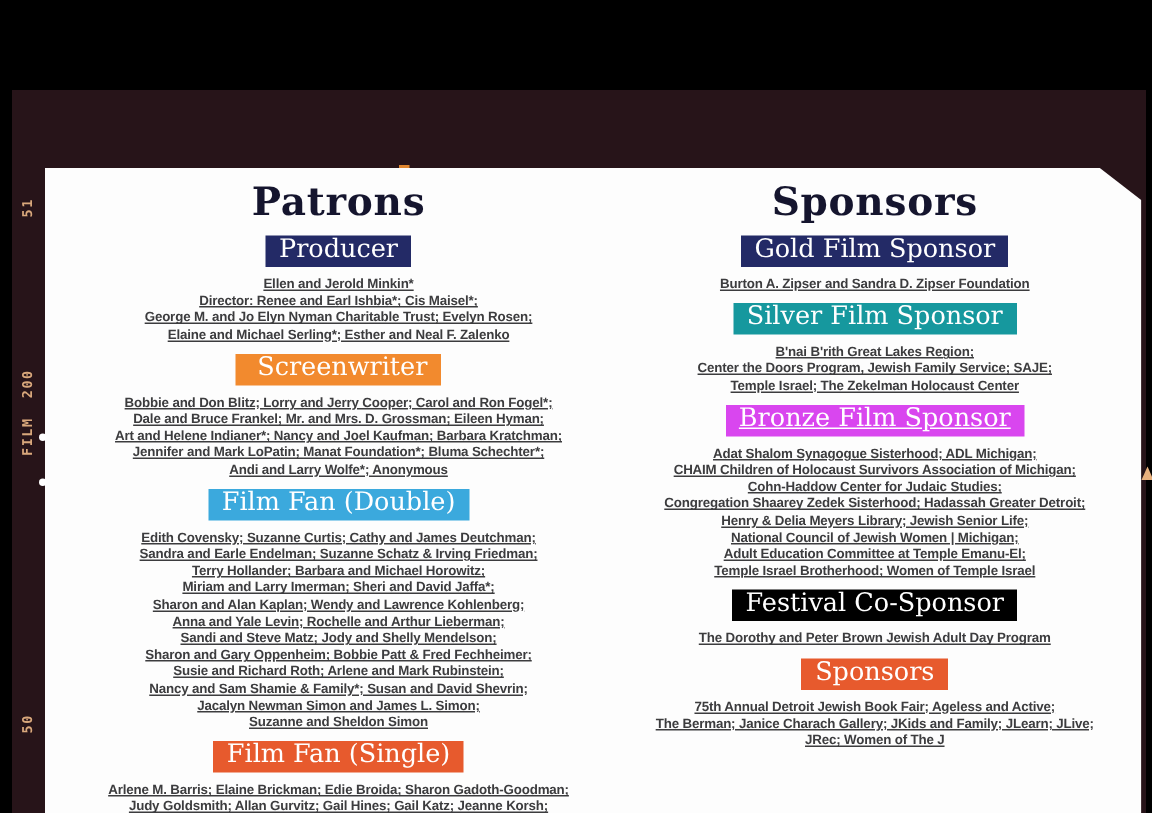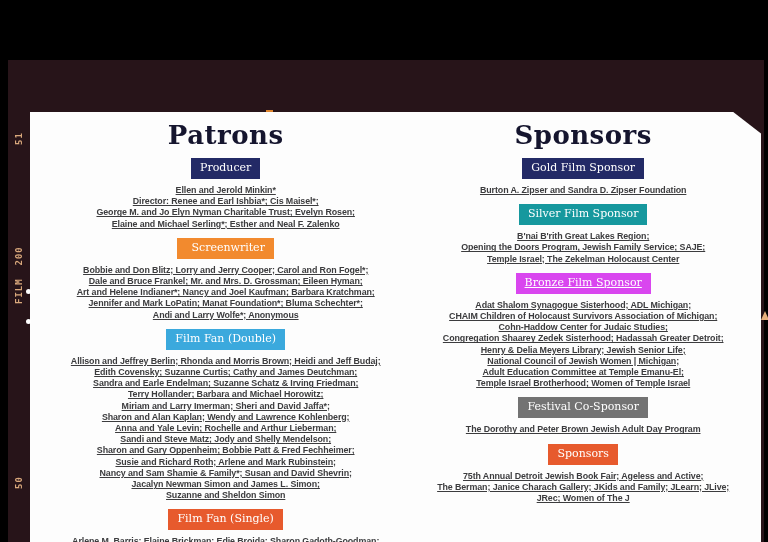--- a/index.html
+++ b/index.html
@@ -22,21 +22,21 @@
   .col { box-sizing:border-box; }
   .col-left  { width:52.5%; padding:0 4px; }
   .col-right { width:47.5%; padding:0 2px; }
   .col-title {
     font-family:"DejaVu Serif", serif; font-size:26px; font-weight:600;
     color:#15152e; text-align:center; margin:8px 0 0; letter-spacing:0.5px;
   }
   .badge-row { text-align:center; margin:7px 0 6px; }
   .badge {
     display:inline-block; font-family:"DejaVu Serif", serif;
-    font-size:11px; color:#ffffff; padding:1px 9px 3px; line-height:17px;
+    font-size:17px; color:#ffffff; padding:1px 9px 3px; line-height:17px;
   }
   .names {
     font-size:8.9px; font-weight:600; color:#3c3c3e;
     text-align:center; line-height:11.2px; letter-spacing:-0.1px;text-decoration:underline;
   }
   .name-line { white-space:nowrap; }
   
   .film-mark {
     position:absolute; left:6px; width:15px;
     writing-mode:vertical-rl; transform:rotate(180deg);
@@ -91,21 +91,20 @@
                 <div class="name-line">Bobbie and Don Blitz; Lorry and Jerry Cooper; Carol and Ron Fogel*;</div>
                 <div class="name-line">Dale and Bruce Frankel; Mr. and Mrs. D. Grossman; Eileen Hyman;</div>
                 <div class="name-line">Art and Helene Indianer*; Nancy and Joel Kaufman; Barbara Kratchman;</div>
                 <div class="name-line">Jennifer and Mark LoPatin; Manat Foundation*; Bluma Schechter*;</div>
                 <div class="name-line">Andi and Larry Wolfe*; Anonymous</div>
               </div>
             </div>
             <div class="section">
               <div class="badge-row"><span class="badge" style="background: rgb(59, 169, 221);">Film Fan (Double)</span></div>
               <div class="names">
-                <div class="name-line">Allison and Jeffrey Berlin; Rhonda and Morris Brown; Heidi and Jeff Budaj;</div>
                 <div class="name-line">Edith Covensky; Suzanne Curtis; Cathy and James Deutchman;</div>
                 <div class="name-line">Sandra and Earle Endelman; Suzanne Schatz &amp; Irving Friedman;</div>
                 <div class="name-line">Terry Hollander; Barbara and Michael Horowitz;</div>
                 <div class="name-line">Miriam and Larry Imerman; Sheri and David Jaffa*;</div>
                 <div class="name-line">Sharon and Alan Kaplan; Wendy and Lawrence Kohlenberg;</div>
                 <div class="name-line">Anna and Yale Levin; Rochelle and Arthur Lieberman;</div>
                 <div class="name-line">Sandi and Steve Matz; Jody and Shelly Mendelson;</div>
                 <div class="name-line">Sharon and Gary Oppenheim; Bobbie Patt &amp; Fred Fechheimer;</div>
                 <div class="name-line">Susie and Richard Roth; Arlene and Mark Rubinstein;</div>
                 <div class="name-line">Nancy and Sam Shamie &amp; Family*; Susan and David Shevrin;</div>
@@ -130,39 +129,39 @@
             <div class="section">
               <div class="badge-row"><span class="badge" style="background: rgb(35, 42, 102); text-align: right;">Gold Film Sponsor</span></div>
               <div class="names">
                 <div class="name-line">Burton A. Zipser and Sandra D. Zipser Foundation</div>
               </div>
             </div>
             <div class="section">
               <div class="badge-row"><span class="badge" style="background: rgb(22, 152, 158);">Silver Film Sponsor</span></div>
               <div class="names">
                 <div class="name-line">B'nai B'rith Great Lakes Region;</div>
-                <div class="name-line">Opening the Doors Program, Jewish Family Service; SAJE;</div>
+                <div class="name-line">Center the Doors Program, Jewish Family Service; SAJE;</div>
                 <div class="name-line">Temple Israel; The Zekelman Holocaust Center</div>
               </div>
             </div>
             <div class="section">
               <div class="badge-row"><span class="badge" style="background: #d946ef; text-decoration: underline;">Bronze Film Sponsor</span></div>
               <div class="names">
                 <div class="name-line">Adat Shalom Synagogue Sisterhood; ADL Michigan;</div>
                 <div class="name-line">CHAIM Children of Holocaust Survivors Association of Michigan;</div>
                 <div class="name-line">Cohn-Haddow Center for Judaic Studies;</div>
                 <div class="name-line">Congregation Shaarey Zedek Sisterhood; Hadassah Greater Detroit;</div>
                 <div class="name-line">Henry &amp; Delia Meyers Library; Jewish Senior Life;</div>
                 <div class="name-line">National Council of Jewish Women | Michigan;</div>
                 <div class="name-line">Adult Education Committee at Temple Emanu-El;</div>
                 <div class="name-line">Temple Israel Brotherhood; Women of Temple Israel</div>
               </div>
             </div>
             <div class="section">
-              <div class="badge-row"><span class="badge" style="background: #737373;">Festival Co-Sponsor</span></div>
+              <div class="badge-row"><span class="badge" style="background: #000000;">Festival Co-Sponsor</span></div>
               <div class="names">
                 <div class="name-line">The Dorothy and Peter Brown Jewish Adult Day Program</div>
               </div>
             </div>
             <div class="section">
               <div class="badge-row"><span class="badge" style="background: rgb(231, 90, 45);">Sponsors</span></div>
               <div class="names">
                 <div class="name-line">75th Annual Detroit Jewish Book Fair; Ageless and Active;</div>
                 <div class="name-line">The Berman; Janice Charach Gallery; JKids and Family; JLearn; JLive;</div>
                 <div class="name-line">JRec; Women of The J</div>

